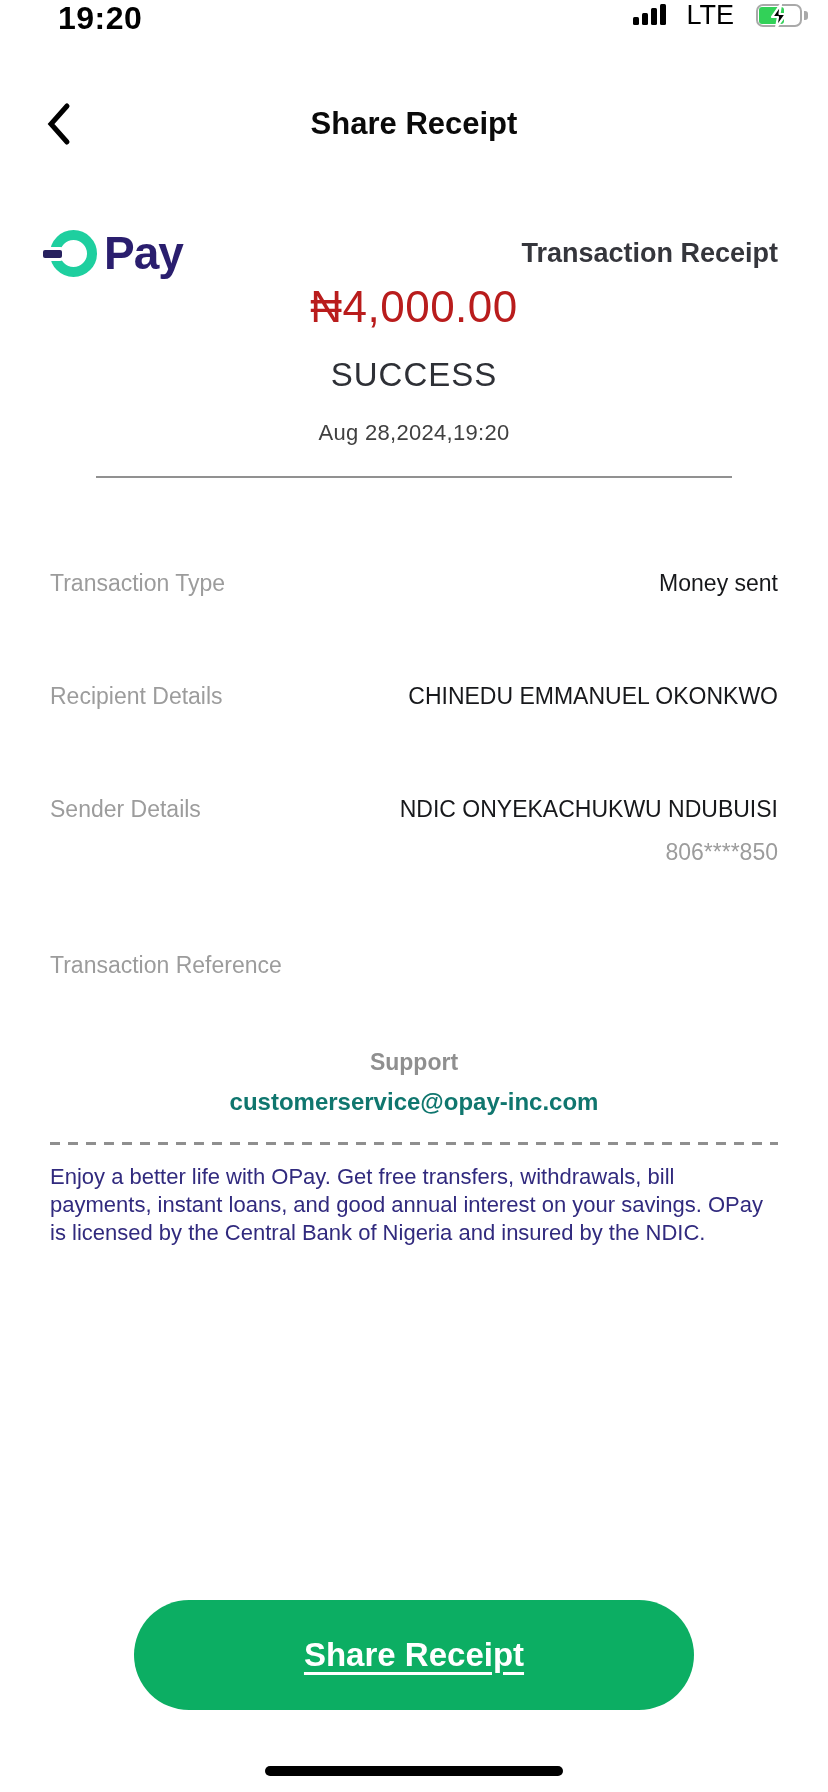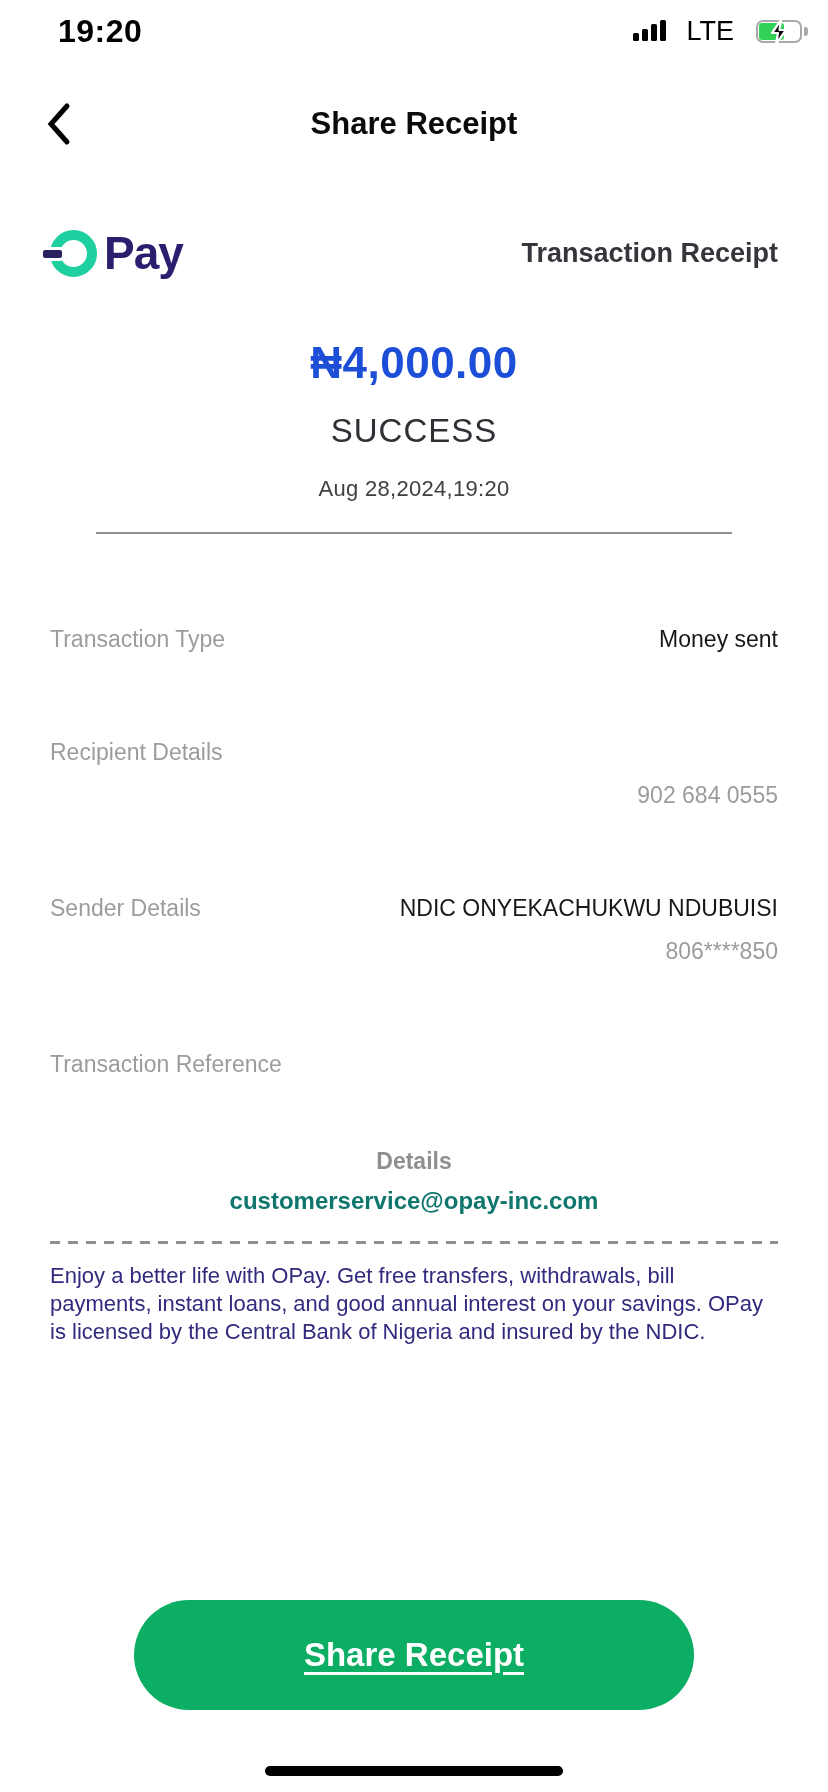--- a/index.html
+++ b/index.html
@@ -6,21 +6,21 @@
   html,body { width:828px; height:1792px; background:#ffffff; }
   body {
     font-family:"Liberation Sans","DejaVu Sans",sans-serif;
     display:flex; flex-direction:column; overflow:hidden;
     -webkit-font-smoothing:antialiased;
   }
 
   
   .status-bar {
     height:66px; flex:0 0 auto;
-    display:flex; align-items:center; justify-content:space-between;
+    display:flex; align-items:flex-start; justify-content:space-between;
     padding:0 26px 4px 58px;
   }
   .time { font-size:32px; font-weight:700; color:#000; letter-spacing:.5px; }
   .status-icons { display:flex; align-items:center; gap:20px; }
   .signal { display:flex; align-items:flex-end; gap:3px; height:23px; padding-bottom:2px; }
   .signal i { display:block; width:6px; background:#000; border-radius:1.5px; }
   .signal i:nth-child(1){height:8px;} .signal i:nth-child(2){height:12px;}
   .signal i:nth-child(3){height:17px;} .signal i:nth-child(4){height:21px;}
   .lte { font-size:27px; font-weight:500; color:#000; }
   .battery { position:relative; width:46px; height:23px; margin-left:2px; }
@@ -41,22 +41,22 @@
 
   .brand-row { margin-top:60px; display:flex; align-items:center; justify-content:space-between; height:58px; }
   .logo { display:flex; align-items:center; gap:7px; }
   .logo-mark { position:relative; width:47px; height:47px; }
   .logo-ring { display:block; width:47px; height:47px; border:10px solid #1ecf9f; border-radius:50%; }
   .logo-dash { position:absolute; left:-7px; top:20px; width:19px; height:8px; background:#27215f;
                border-radius:2px; box-shadow:0 0 0 3px #fff; }
   .logo-text { font-size:46px; font-weight:800; color:#2a1e6e; letter-spacing:-1px; }
   .receipt-heading { font-size:27px; font-weight:800; color:#35363c; }
 
-  .amount { margin-top:56px; text-align:center; font-size:44px; font-weight:700;
-            color:#1d4ed8; letter-spacing:.5px; }
+  .amount { text-align:center; font-size:44px; font-weight:400;
+            color:#b91c1c; letter-spacing:.5px; }
   .success { margin-top:24px; text-align:center; font-size:33px; font-weight:500;
              color:#2e3036; letter-spacing:1px; }
   .datetime { margin-top:26px; text-align:center; font-size:22px; color:#404040; letter-spacing:.3px; }
 
   .solid-divider { margin:30px 46px 0; border:0; border-top:2px solid #919191; }
 
   .details { margin-top:60px; }
   .detail-block { margin-top:54px; }
   .detail-block:first-child { margin-top:0; }
   .row { display:flex; justify-content:space-between; align-items:baseline; gap:24px; }
@@ -140,42 +140,42 @@
     <div class="detail-block">
       <div class="row">
         <span class="label">Transaction Type</span>
         <span class="value">Money sent</span>
       </div>
     </div>
 
     <div class="detail-block">
       <div class="row">
         <span class="label">Recipient Details</span>
+        <span class="value">CHINEDU EMMANUEL OKONKWO</span>
       </div>
-      <div class="sub">902 684 0555</div>
     </div>
 
     <div class="detail-block">
       <div class="row">
         <span class="label">Sender Details</span>
         <span class="value">NDIC ONYEKACHUKWU NDUBUISI</span>
       </div>
       <div class="sub">806****850</div>
     </div>
 
     <div class="detail-block">
       <div class="row">
         <span class="label">Transaction Reference</span>
       </div>
     </div>
 
   </section>
 
   <section class="support">
-    <div class="support-label">Details</div>
+    <div class="support-label">Support</div>
     <a class="support-email">customerservice@opay-inc.com</a>
   </section>
 
   <div class="dashed-divider"></div>
 
   <p class="footer-note">Enjoy a better life with OPay. Get free transfers, withdrawals, bill payments, instant loans, and good annual interest on your savings. OPay is licensed by the Central Bank of Nigeria and insured by the NDIC.</p>
 
   <button class="share-btn">
     <span>Share Receipt</span>
   </button>

